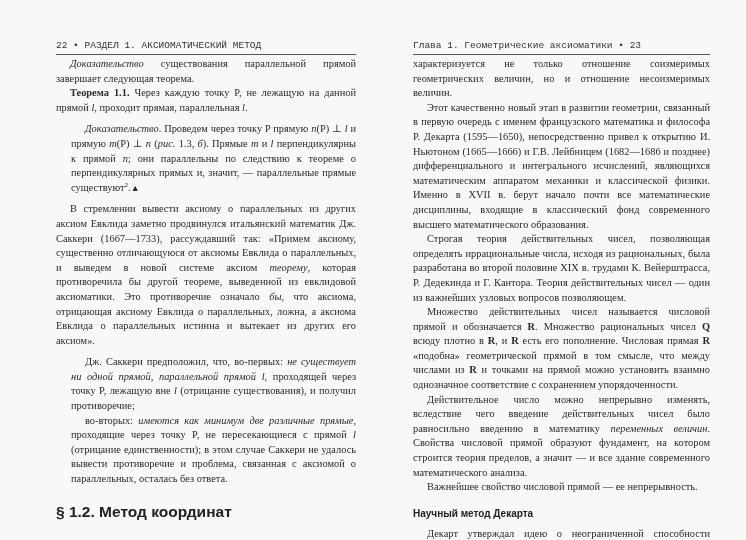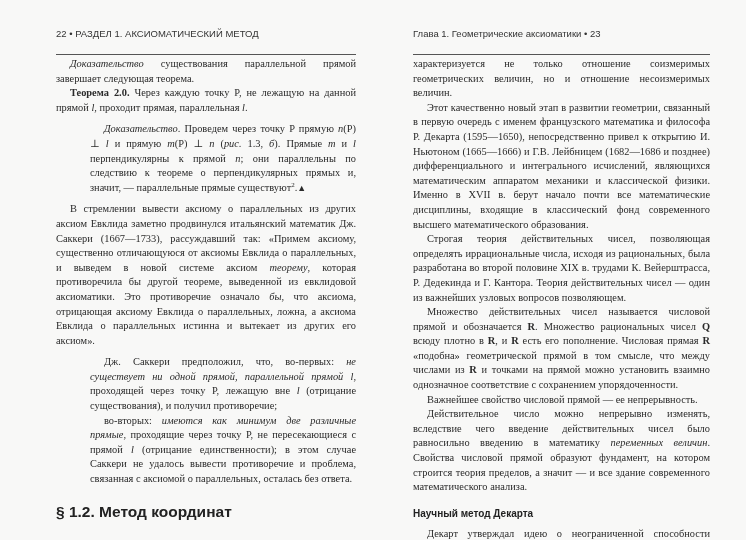--- a/index.html
+++ b/index.html
@@ -6,35 +6,35 @@
   body {
     width:746px; height:540px; overflow:hidden; position:relative;
     background:#f8f8f7;
     font-family:"Liberation Serif", "DejaVu Serif", serif;
     color:#2a2a2a;
   }
   .page { position:absolute; top:0; height:540px; }
   .page.left { left:0; width:373px; }
   .page.right { left:373px; width:373px; }
   .runhead {
-    position:absolute; top:28px; height:12px;
-    font-family:Liberation Sans, sans-serif;
+    position:absolute; top:40px; height:12px;
+    font-family:Liberation Mono, monospace;
     font-size:9.5px; color:#333; line-height:12px; white-space:nowrap;
   }
   .left .runhead { left:56px; width:300px; }
   .right .runhead { left:40px; width:297px; text-align:left; }
   .rule { position:absolute; height:1px; background:#555; }
   .left .rule { left:56px; width:300px; top:54px; }
   .right .rule { left:40px; width:297px; top:54px; }
   .col { position:absolute; font-size:10.4px; line-height:14.6px; text-align:justify; }
   .left .col { left:56px; width:300px; top:57px; }
   .right .col { left:40px; width:297px; top:57px; }
   .col p { margin:0; text-indent:14px; }
   .col p.noind { text-indent:0; }
-  .col p.indentblock { margin-left:34px; }
+  .col p.indentblock { margin-left:15px; }
   .col p.gap { margin-top:7px; }
   .col i, .col em { font-style:italic; }
   .col b { font-weight:bold; }
   sup { font-size:7px; line-height:0; }
   h2.section {
     font-family:"Liberation Sans", "DejaVu Sans", sans-serif;
     font-weight:bold; font-size:15.5px; color:#222; margin:16px 0 6px 0; line-height:18px;
   }
   h3.sub {
     font-family:"Liberation Sans", "DejaVu Sans", sans-serif;
@@ -43,37 +43,37 @@
   .tri { font-size:9px; }
 </style>
 </head>
 <body>
 
 <div class="page left">
   <div class="runhead">22 • РАЗДЕЛ 1. АКСИОМАТИЧЕСКИЙ МЕТОД</div>
   <div class="rule"></div>
   <div class="col">
     <p><i>Доказательство</i><span> существования параллельной прямой завершает следующая теорема.</span></p>
-    <p><b>Теорема 2.0.</b><span> Через каждую точку P, не лежащую на данной прямой </span><i>l</i><span>, проходит прямая, параллельная </span><i>l</i><span>.</span></p>
+    <p><b>Теорема 1.1.</b><span> Через каждую точку P, не лежащую на данной прямой </span><i>l</i><span>, проходит прямая, параллельная </span><i>l</i><span>.</span></p>
     <p class="indentblock gap"><i>Доказательство</i><span>. Проведем через точку P прямую </span><i>n</i><span>(P) ⊥ </span><i>l</i><span> и прямую </span><i>m</i><span>(P) ⊥ </span><i>n</i><span> (</span><i>рис.</i><span> 1.3, </span><i>б</i><span>). Прямые </span><i>m</i><span> и </span><i>l</i><span> перпендикулярны к прямой </span><i>n</i><span>; они параллельны по следствию к теореме о перпендикулярных прямых и, значит, — параллельные прямые существуют</span><sup>2</sup><span>.</span><span class="tri">▲</span></p>
     <p class="gap"><span>В стремлении вывести аксиому о параллельных из других аксиом Евклида заметно продвинулся итальянский математик Дж. Саккери (1667—1733), рассуждавший так: «Примем аксиому, существенно отличающуюся от аксиомы Евклида о параллельных, и выведем в новой системе аксиом </span><i>теорему</i><span>, которая противоречила бы другой теореме, выведенной из евклидовой аксиоматики. Это противоречие означало </span><i>бы</i><span>, что аксиома, отрицающая аксиому Евклида о параллельных, ложна, а аксиома Евклида о параллельных истинна и вытекает из других его аксиом».</span></p>
     <p class="indentblock gap"><span>Дж. Саккери предположил, что, во-первых: </span><i>не существует ни одной прямой, параллельной прямой l</i><span>, проходящей через точку P, лежащую вне </span><i>l</i><span> (отрицание существования), и получил противоречие;</span></p>
     <p class="indentblock"><span>во-вторых: </span><i>имеются как минимум две различные прямые</i><span>, проходящие через точку P, не пересекающиеся с прямой </span><i>l</i><span> (отрицание единственности); в этом случае Саккери не удалось вывести противоречие и проблема, связанная с аксиомой о параллельных, осталась без ответа.</span></p>
     <h2 class="section">§ 1.2. Метод координат</h2>
 
   </div>
 </div>
 
 <div class="page right">
   <div class="runhead">Глава 1. Геометрические аксиоматики • 23</div>
   <div class="rule"></div>
   <div class="col">
     <p class="noind">характеризуется не только отношение соизмеримых геометрических величин, но и отношение несоизмеримых величин.</p>
     <p>Этот качественно новый этап в развитии геометрии, связанный в первую очередь с именем французского математика и философа Р. Декарта (1595—1650), непосредственно привел к открытию И. Ньютоном (1665—1666) и Г.В. Лейбницем (1682—1686 и позднее) дифференциального и интегрального исчислений, являющихся математическим аппаратом механики и классической физики. Именно в XVII в. берут начало почти все математические дисциплины, входящие в классический фонд современного высшего математического образования.</p>
     <p>Строгая теория действительных чисел, позволяющая определять иррациональные числа, исходя из рациональных, была разработана во второй половине XIX в. трудами К. Вейерштрасса, Р. Дедекинда и Г. Кантора. Теория действительных чисел — один из важнейших узловых вопросов позволяющем.</p>
     <p><span>Множество действительных чисел называется числовой прямой и обозначается </span><b>R</b><span>. Множество рациональных чисел </span><b>Q</b><span> всюду плотно в </span><b>R</b><span>, и </span><b>R</b><span> есть его пополнение. Числовая прямая </span><b>R</b><span> «подобна» геометрической прямой в том смысле, что между числами из </span><b>R</b><span> и точками на прямой можно установить взаимно однозначное соответствие с сохранением упорядоченности.</span></p>
+    <p><span>Действительное число можно непрерывно изменять, вследствие чего введение действительных чисел было равносильно введению в математику </span><i>переменных величин</i><span>. Свойства числовой прямой образуют фундамент, на котором строится теория пределов, а значит — и все здание современного математического анализа.</span></p>
     <p>Важнейшее свойство числовой прямой — ее непрерывность.</p>
-    <p><span>Действительное число можно непрерывно изменять, вследствие чего введение действительных чисел было равносильно введению в математику </span><i>переменных величин</i><span>. Свойства числовой прямой образуют фундамент, на котором строится теория пределов, а значит — и все здание современного математического анализа.</span></p>
     <h3 class="sub">Научный метод Декарта</h3>
     <p>Декарт утверждал идею о неограниченной способности человека познавать мир, исходя из некоторого числа интуитивно ясных истин. В 1637 г. вышло в свет сочинение Декарта — знаменитое «Рассуждение о методе, позволяющем направлять разум и отыскивать истину в Науках. Кроме того, Диоптрика, Метеоры и Геометрия, которые являются приложениями этого метода».</p>
 
   </div>
 </div>
 
 </body></html>

